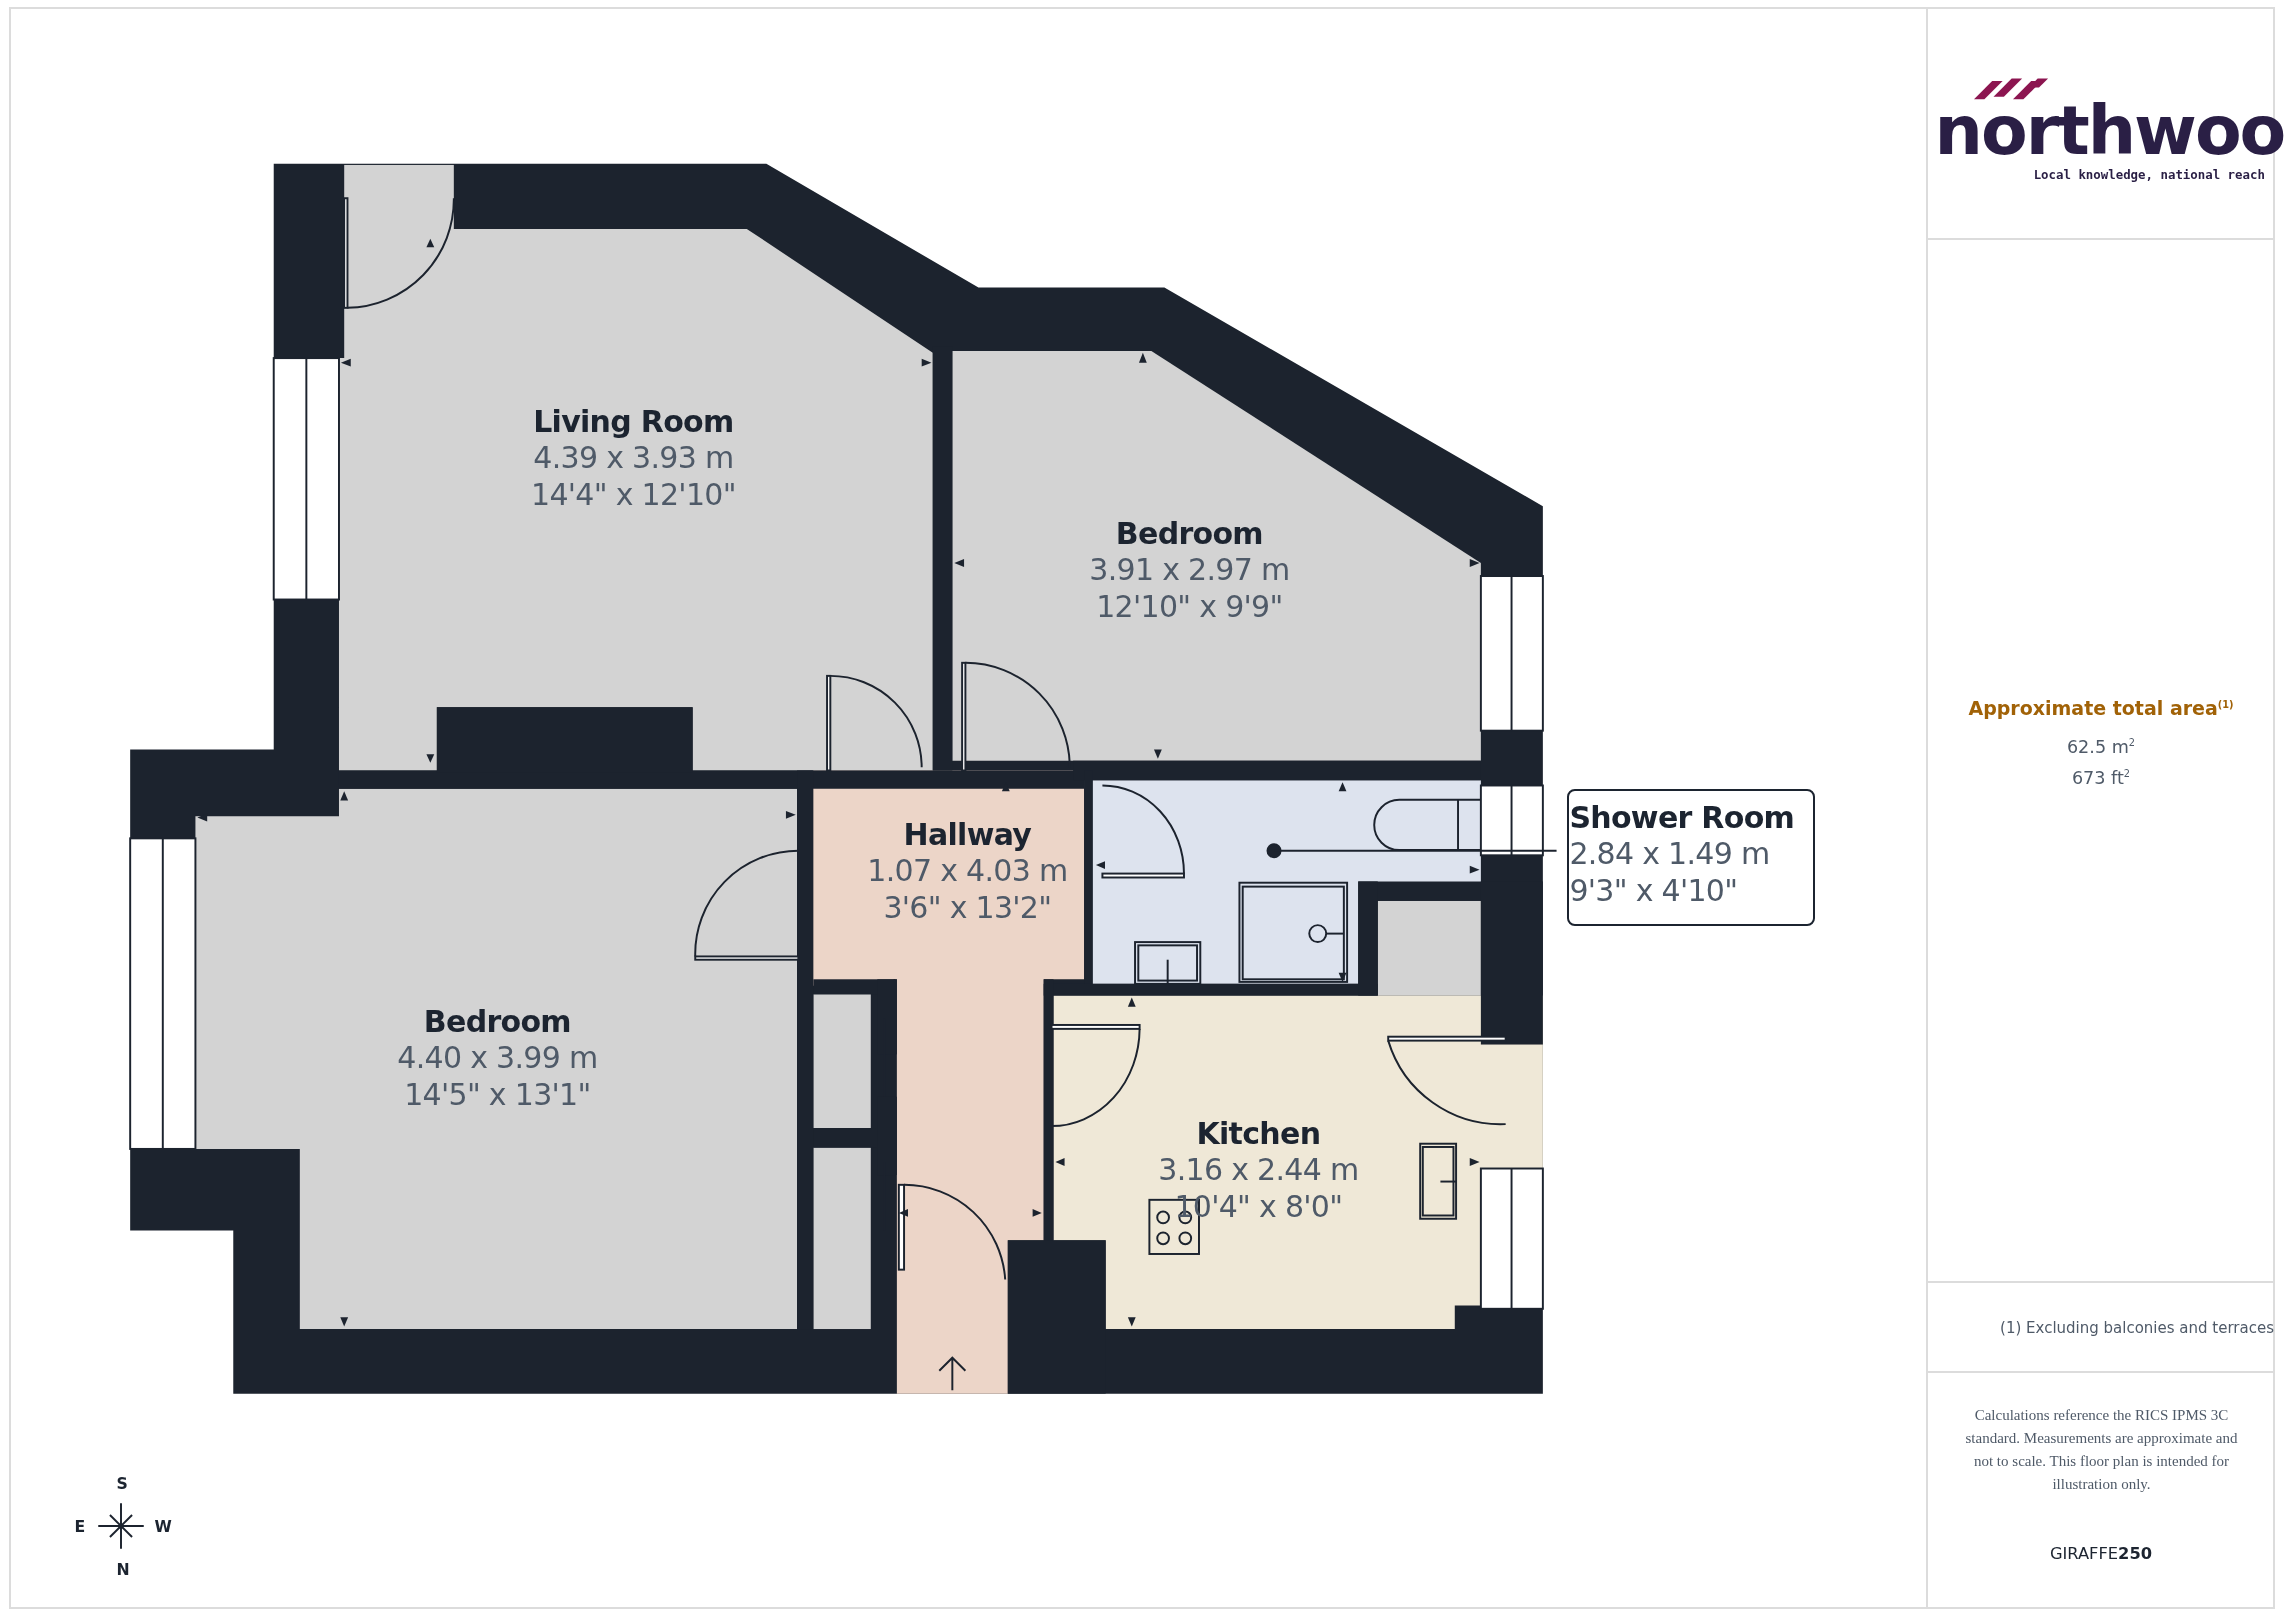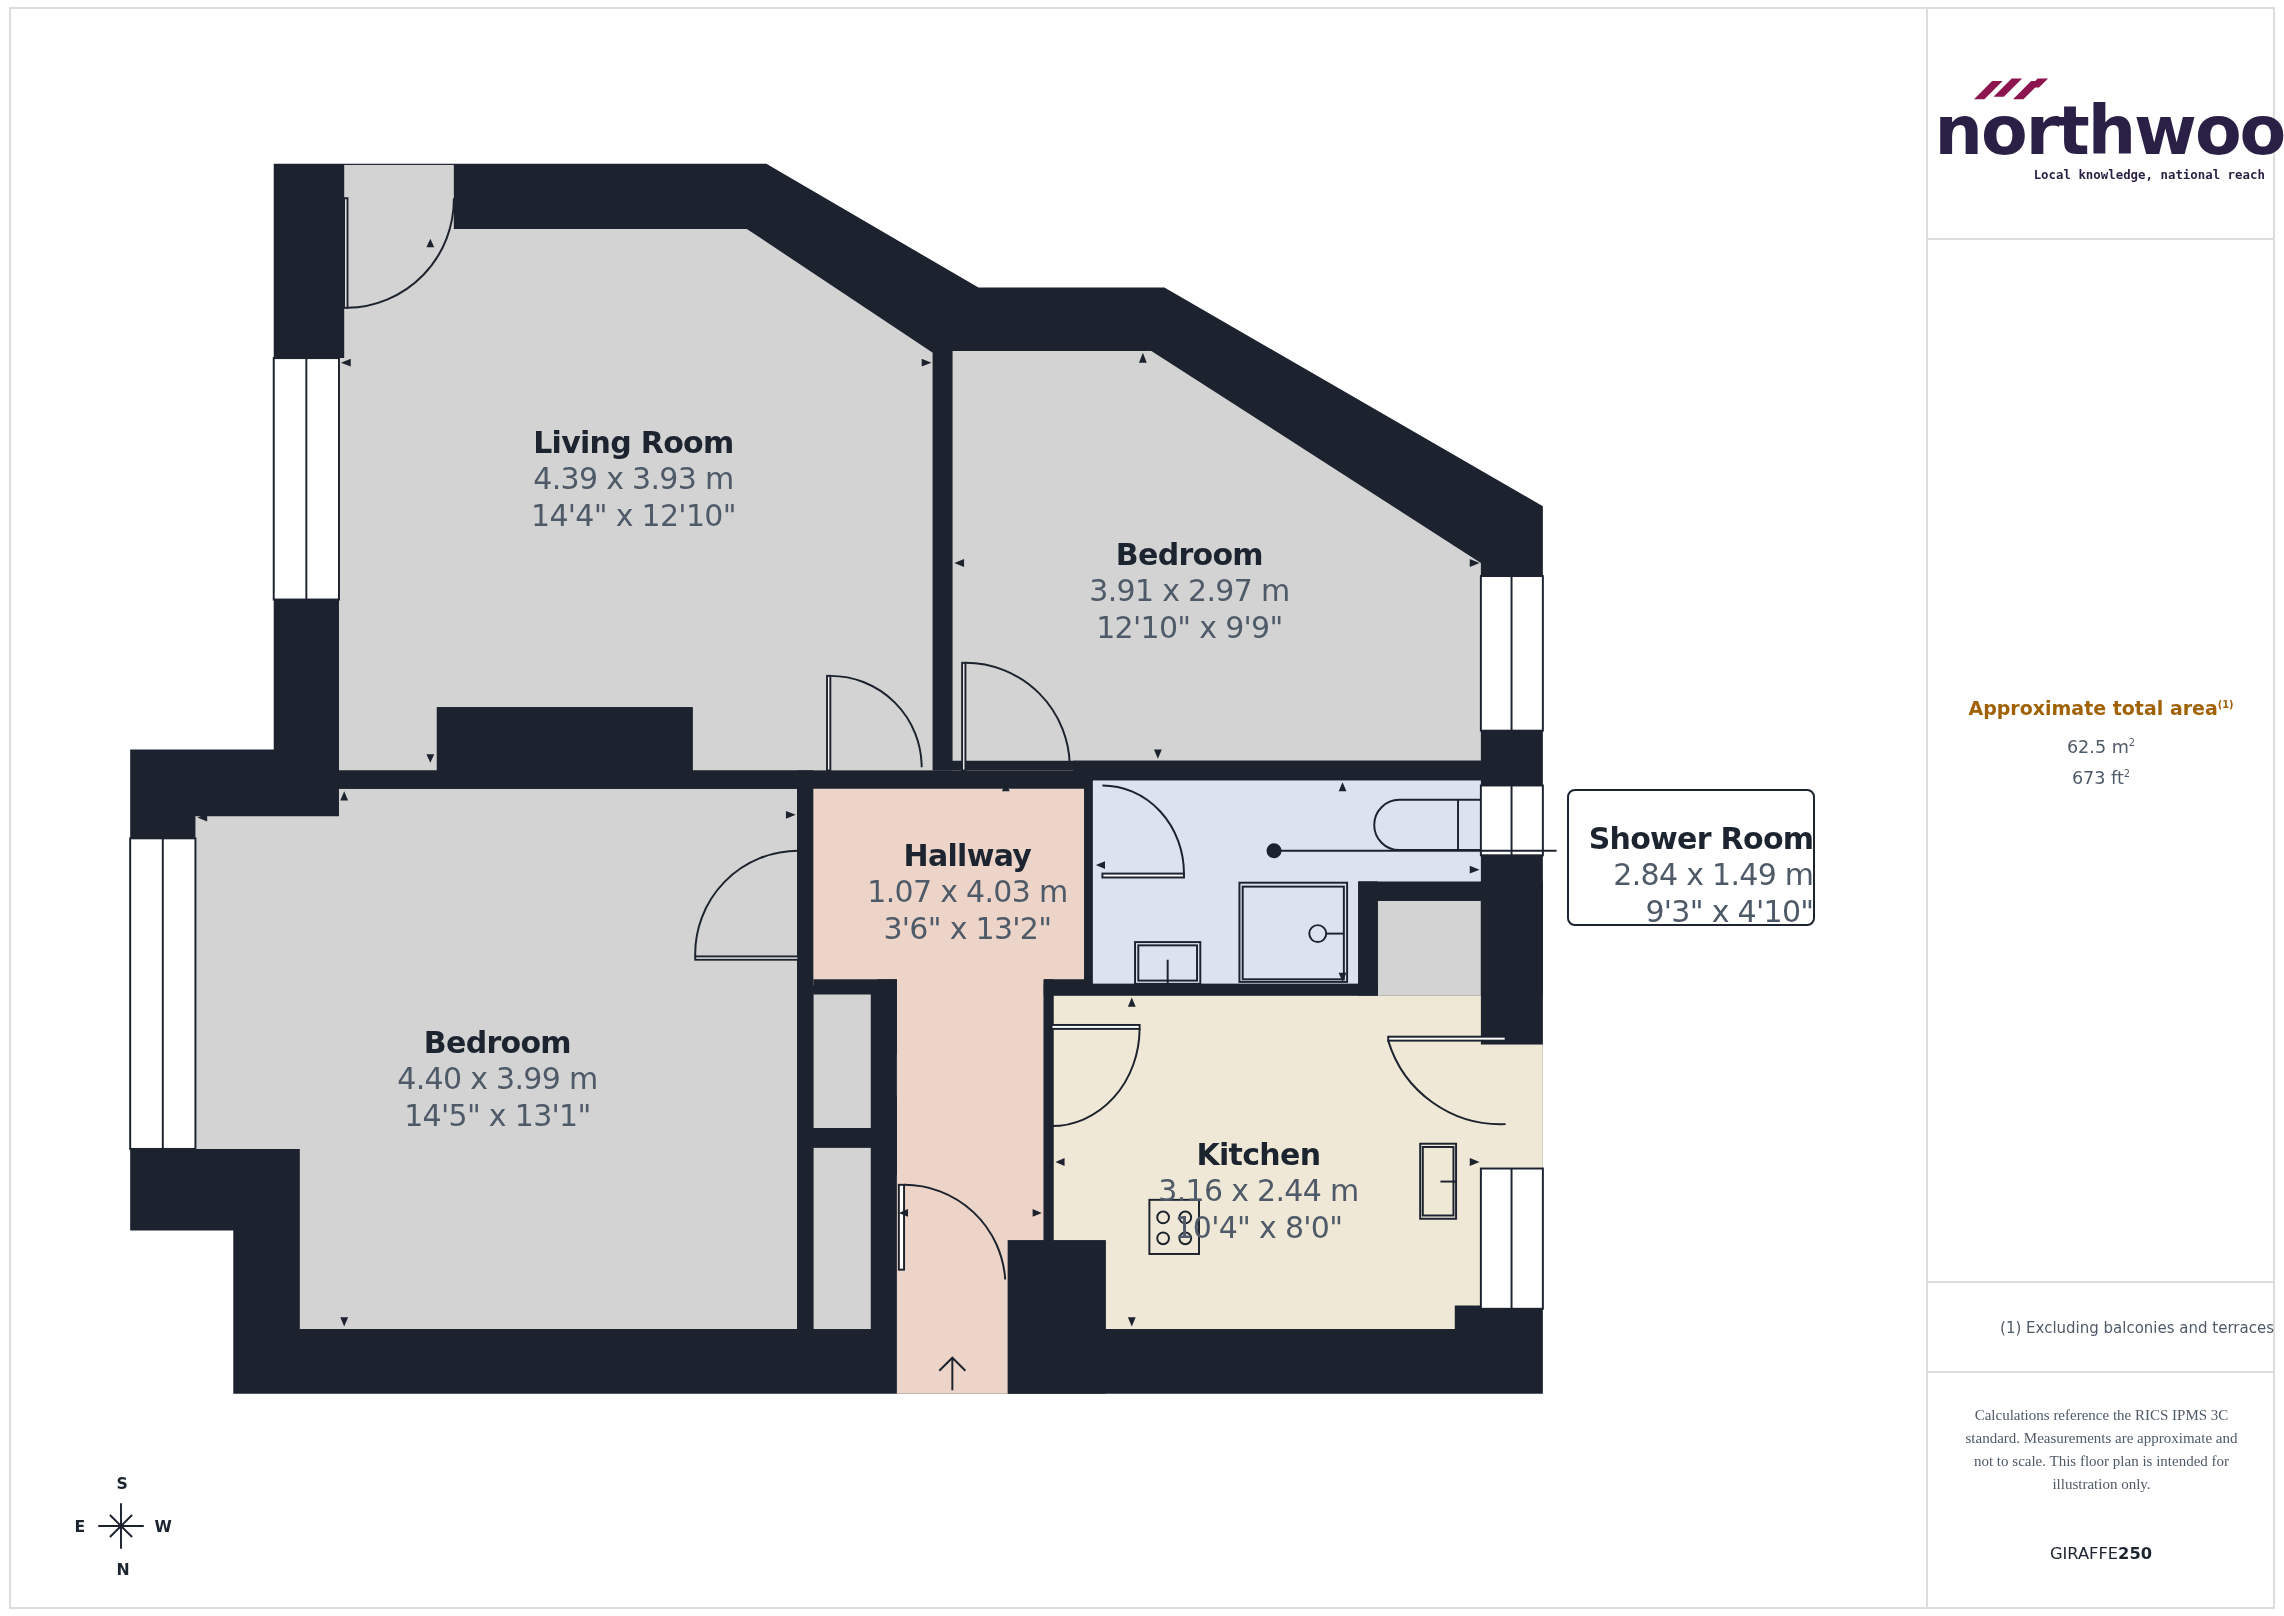--- a/index.html
+++ b/index.html
@@ -3,25 +3,25 @@
 <meta charset="utf-8">
 <style>
   html, body { margin:0; padding:0; background:#ffffff; }
   body { width:2284px; height:1616px; position:relative; overflow:hidden;
          font-family:"Liberation Sans", "DejaVu Sans", sans-serif; }
   .frame { position:absolute; left:8.5px; top:6.5px; width:2266px; height:1602px;
            border:2px solid #dcdcdc; box-sizing:border-box; }
   .plan-area { position:absolute; left:10.4px; top:8.5px; width:1916px; height:1598px; }
   svg.plan { position:absolute; left:0; top:0; }
   .room-label { position:absolute; text-align:center; transform:translate(-50%,0); white-space:nowrap; }
-  .room-name { font-family:"DejaVu Sans", sans-serif; font-weight:bold; font-size:30px; color:#1c2430; letter-spacing:-0.7px;margin-top:21px; }
+  .room-name { font-family:"DejaVu Sans", sans-serif; font-weight:bold; font-size:30px; color:#1c2430; letter-spacing:-0.7px; }
   .room-dim { font-family:"DejaVu Sans", sans-serif; font-size:30px; color:#4f5a68; line-height:37px; letter-spacing:-0.7px; }
   .callout { position:absolute; left:1557px; top:780px; width:248px; height:137px;
              border:2px solid #1c2430; border-radius:7.8px; background:#fff; box-sizing:border-box;
-             text-align:right; padding-top:9px; }
+             text-align:left; padding-top:9px; }
   .compass { position:absolute; left:59px; top:1465px; width:104px; height:104px; }
   .compass-letter { position:absolute; font-family:"DejaVu Sans", sans-serif; font-weight:bold; font-size:15.7px; color:#1c2430; }
 
   .panel { position:absolute; left:1926px; top:6.5px; width:348px; height:1602px;
            border-left:2px solid #dcdcdc; box-sizing:border-box; }
   .panel-section { position:absolute; left:0; width:100%; border-bottom:2px solid #dcdcdc; box-sizing:border-box; }
   .logo-wrap { position:absolute; left:6.5px; top:65px; width:333px; height:117px; }
   .logo-word { position:absolute; left:0; top:25px; font-family:"DejaVu Sans", sans-serif; font-weight:bold;
                font-size:68px; color:#2a1f45; letter-spacing:-2px; line-height:68px; }
   .logo-tag { position:absolute; right:2.6px; top:95px; font-family:"DejaVu Sans Mono", monospace; font-weight:bold;

